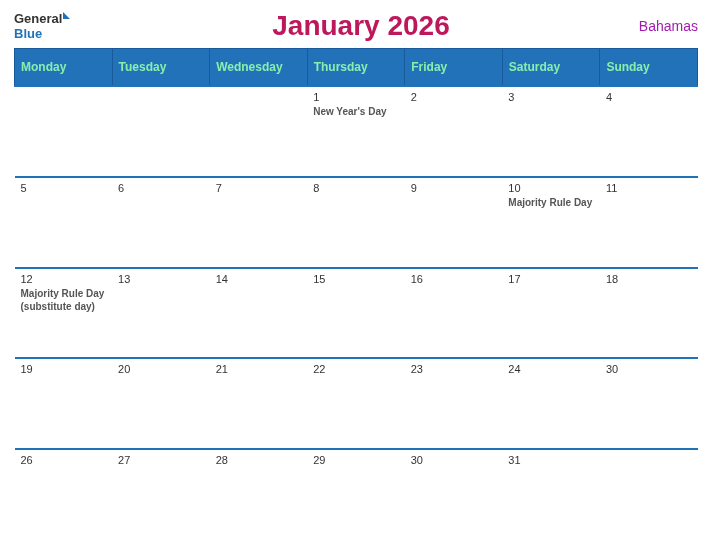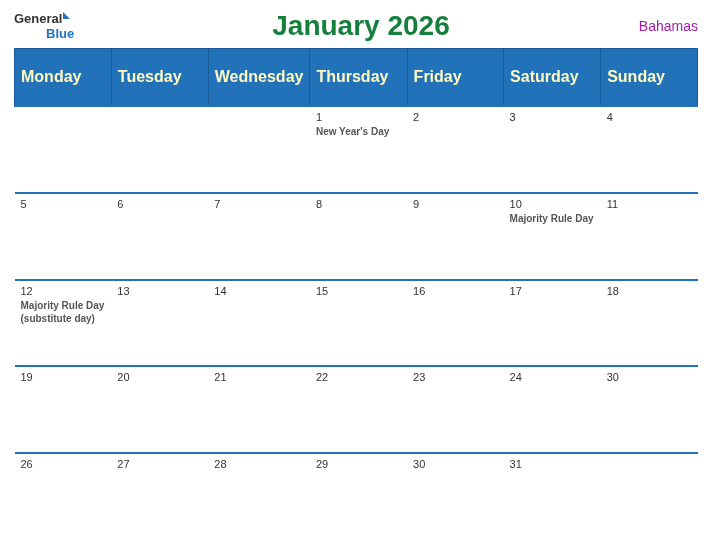--- a/index.html
+++ b/index.html
@@ -28,56 +28,55 @@
       font-size: 13px;
       font-weight: bold;
       color: #333;
       font-family: Arial, sans-serif;
     }
     .logo-text-blue {
       font-size: 13px;
       font-weight: bold;
       color: #2272b9;
       font-family: Arial, sans-serif;
-      margin-left: 32px;
     }
     .logo-triangle {
       width: 0;
       height: 0;
       border-left: 7px solid #2272b9;
       border-top: 7px solid transparent;
       border-bottom: 0px solid transparent;
       margin-left: 1px;
       margin-top: -6px;
     }
     .calendar-title {
       font-size: 28px;
       font-weight: bold;
-      color: #15803d;
+      color: #be185d;
       text-align: center;
       flex: 1;
     }
     .country-label {
       font-size: 14px;
       color: #a21caf;
       min-width: 70px;
       text-align: right;
     }
     .calendar-table {
       width: 100%;
       border-collapse: collapse;
       flex: 1;
     }
     .calendar-table thead tr th {
       background: #2272b9;
-      color: #fef9c3;
-      font-size: 16px;
+      color: #86efac;
+      font-size: 12px;
       font-weight: bold;
       text-align: left;
-      padding: 19px 6px;
+      padding: 11px 6px;
       border: 1px solid #1a5a9a;
     }
     .calendar-table tbody tr {
       border-top: 2px solid #2272b9;
     }
     .calendar-table tbody tr td {
       width: calc(100% / 7);
       vertical-align: top;
       padding: 4px 6px;
       font-size: 11px;

